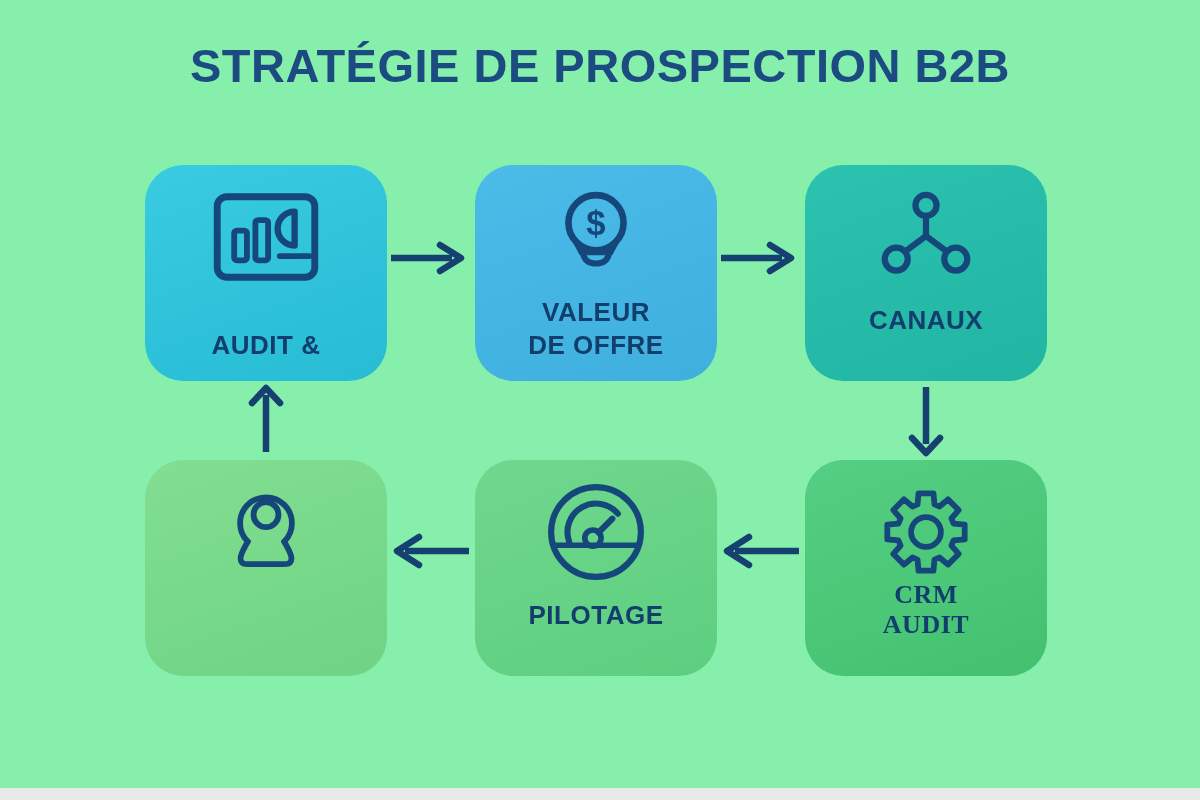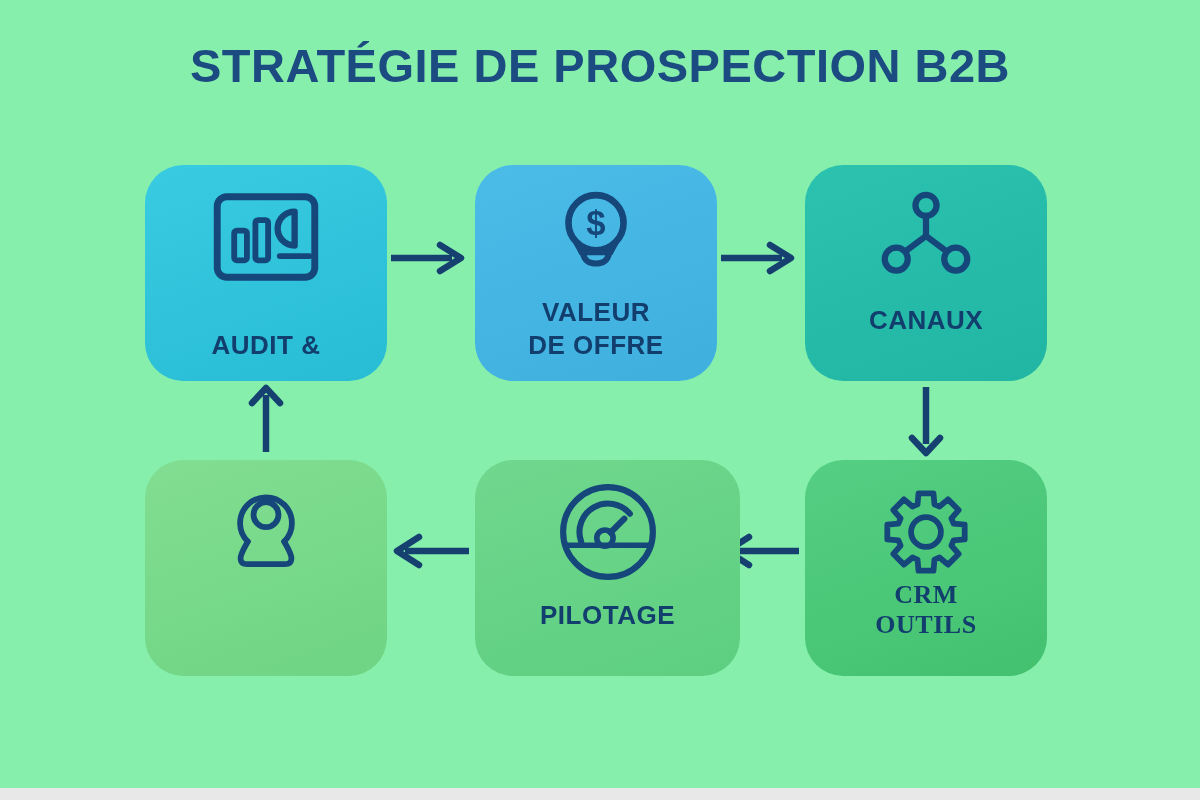--- a/index.html
+++ b/index.html
@@ -8,21 +8,21 @@
   .title{position:absolute;top:38px;left:0;width:100%;margin:0;text-align:center;
          font-size:47px;font-weight:800;letter-spacing:.5px;color:#1B4B80;}
   .arrows{position:absolute;top:0;left:0;width:1200px;height:800px;}
   .arrows .shaft{stroke:#16406F;stroke-width:6.5;fill:none;}
   .arrows .head{stroke:#16406F;stroke-width:6.5;fill:none;stroke-linecap:round;stroke-linejoin:round;}
   .box{position:absolute;width:242px;height:216px;border-radius:38px;}
   .b-audit{left:145px;top:165px;}
   .b-offre{left:475px;top:165px;}
   .b-canaux{left:805px;top:165px;}
   .b-crm{left:805px;top:460px;}
-  .b-pilotage{left:475px;top:460px;padding-left:23px;}
+  .b-pilotage{left:475px;top:460px;}
   .b-formation{left:145px;top:460px;}
   .icon-wrap{position:absolute;top:16px;left:0;width:100%;height:112px;
              display:flex;align-items:center;justify-content:center;}
   .icon-wrap svg{stroke:#16477B;fill:none;stroke-linecap:round;stroke-linejoin:round;}
   .label{position:absolute;left:0;bottom:20px;width:100%;display:flex;flex-direction:column;
          gap:3px;text-align:center;font-size:26px;font-weight:800;letter-spacing:.5px;
          color:#123E6D;line-height:1.15;}
   .label.single{bottom:45px;}
   .label.spread{bottom:36px;gap:0;font-family:Liberation Serif, serif;}
   .dollar{font-family:"Liberation Sans", sans-serif;font-size:34px;font-weight:bold;
@@ -112,21 +112,21 @@
 
   <div class="box b-crm" style="background: linear-gradient(160deg, rgb(85, 207, 131), rgb(67, 193, 111));">
     <div class="icon-wrap">
       <svg width="96" height="96" viewBox="0 0 100 100">
         <path stroke-width="6" d="M42.2 9.7 L57.8 9.7 L58.8 21.3 L64.1 23.5 L72.9 16.0 L84.0 27.1 L76.5 35.9 L78.7 41.2 L90.3 42.2 L90.3 57.8 L78.7 58.8 L76.5 64.1 L84.0 72.9 L72.9 84.0 L64.1 76.5 L58.8 78.7 L57.8 90.3 L42.2 90.3 L41.2 78.7 L35.9 76.5 L27.1 84.0 L16.0 72.9 L23.5 64.1 L21.3 58.8 L9.7 57.8 L9.7 42.2 L21.3 41.2 L23.5 35.9 L16.0 27.1 L27.1 16.0 L35.9 23.5 L41.2 21.3 Z"></path>
         <circle cx="50" cy="50" r="15.5" stroke-width="6"></circle>
       </svg>
     </div>
     <div class="label spread">
       <span>CRM</span>
-      <span>OUTILS</span>
+      <span>AUDIT</span>
     </div>
   </div>
 
   <div class="box b-pilotage" style="background: linear-gradient(160deg, rgb(112, 216, 142), rgb(93, 206, 127));">
     <div class="icon-wrap">
       <svg width="102" height="102" viewBox="0 0 100 100">
         <circle cx="50" cy="50" r="44" stroke-width="6"></circle>
         <line x1="9.5" y1="63" x2="90.5" y2="63" stroke-width="5.5"></line>
         <path d="M23.7 59.6 A28 28 0 0 1 71.4 32" stroke-width="6"></path>
         <circle cx="47" cy="56" r="8" stroke-width="5.5"></circle>

